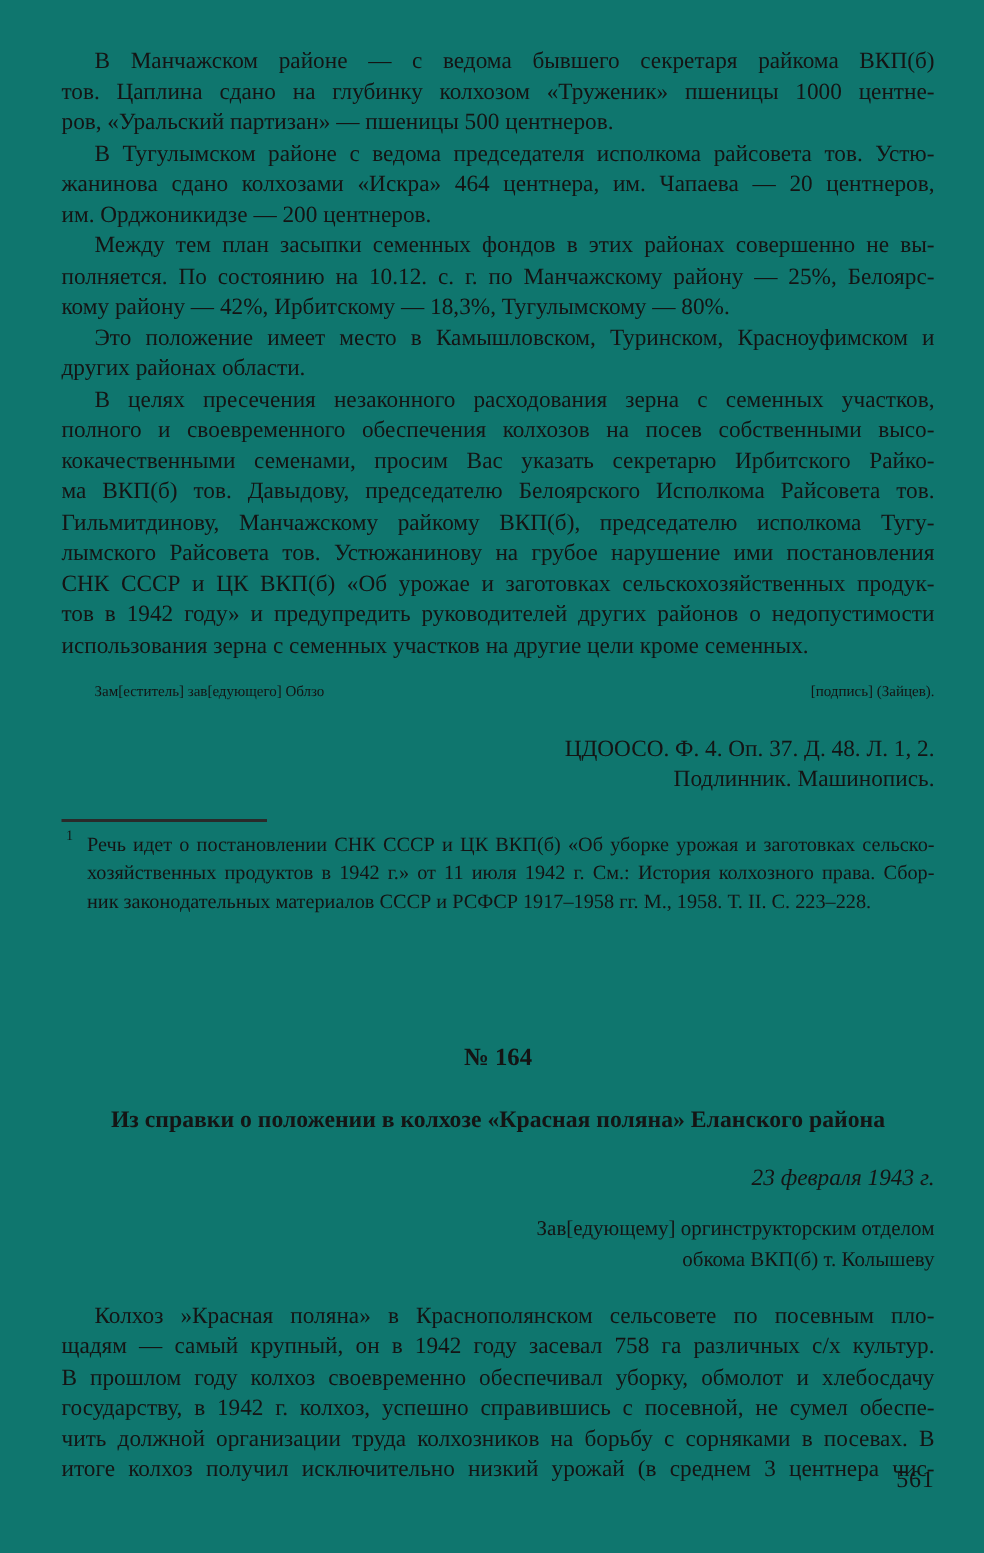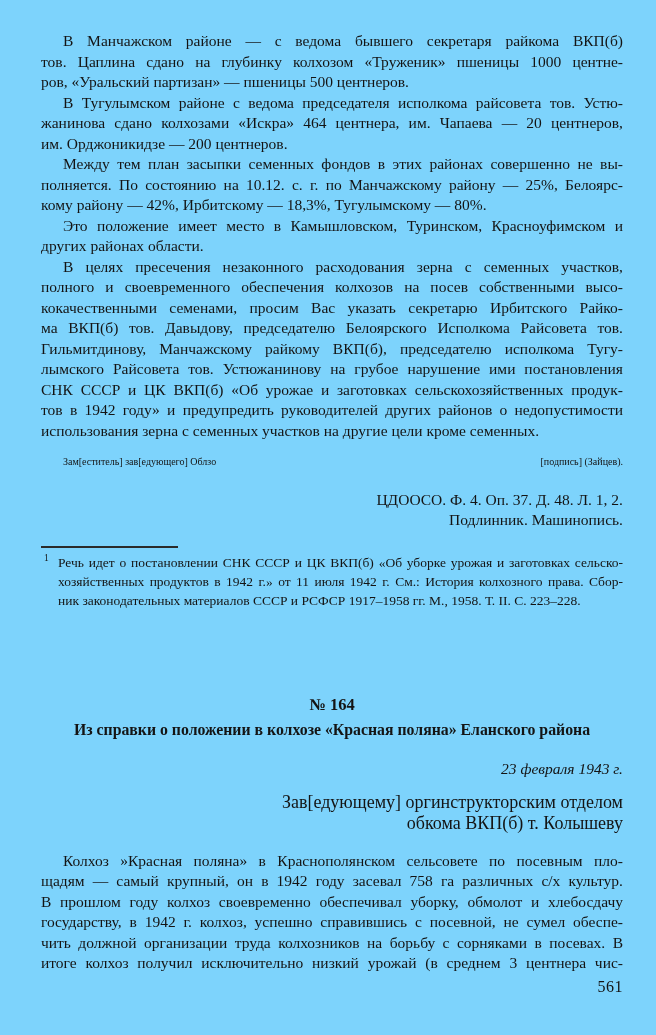--- a/index.html
+++ b/index.html
@@ -1,21 +1,21 @@
 <!DOCTYPE html>
 <html lang="ru"><head>
 <meta charset="utf-8">
 <style>
   html, body { margin: 0; padding: 0; background: #ffffff; }
   .page {
     position: relative;
     width: 656px;
     height: 1035px;
     margin: 0;
-    background: #7dd3fc;
+    background: #0f766e;
     color: #141414;
     font-family: "Liberation Serif", "DejaVu Serif", serif;
     box-sizing: border-box;
     padding: 31px 33px 0 41px;
     overflow: hidden;
   }
   .para { font-size: 15.5px; line-height: 20.5px; }
   .line { text-align: justify; text-align-last: justify; }
   .line.first { text-indent: 22px; }
   .line.final { text-align-last: left; }
@@ -58,37 +58,37 @@
   }
 
   .doc-number {
     margin: 84px 0 0 0;
     text-align: center;
     font-size: 16.5px;
     font-weight: bold;
     line-height: 22px;
   }
   .doc-title {
-    margin: 3px 0 0 0;
+    margin: 20px 0 0 0;
     text-align: center;
     font-size: 15.8px;
     font-weight: bold;
     line-height: 21px;
   }
   .doc-date {
     margin-top: 19px;
     text-align: right;
     font-size: 15.5px;
     line-height: 20.5px;
     font-style: italic;
   }
   .addressee {
     margin-top: 12px;
     text-align: right;
-    font-size: 18px;
+    font-size: 14px;
     line-height: 21.5px;
   }
   .doc164-para { margin-top: 16px; }
 
   .page-number {
     position: absolute;
     right: 33px;
     top: 978px;
     font-size: 16px;
     letter-spacing: 0.5px;

